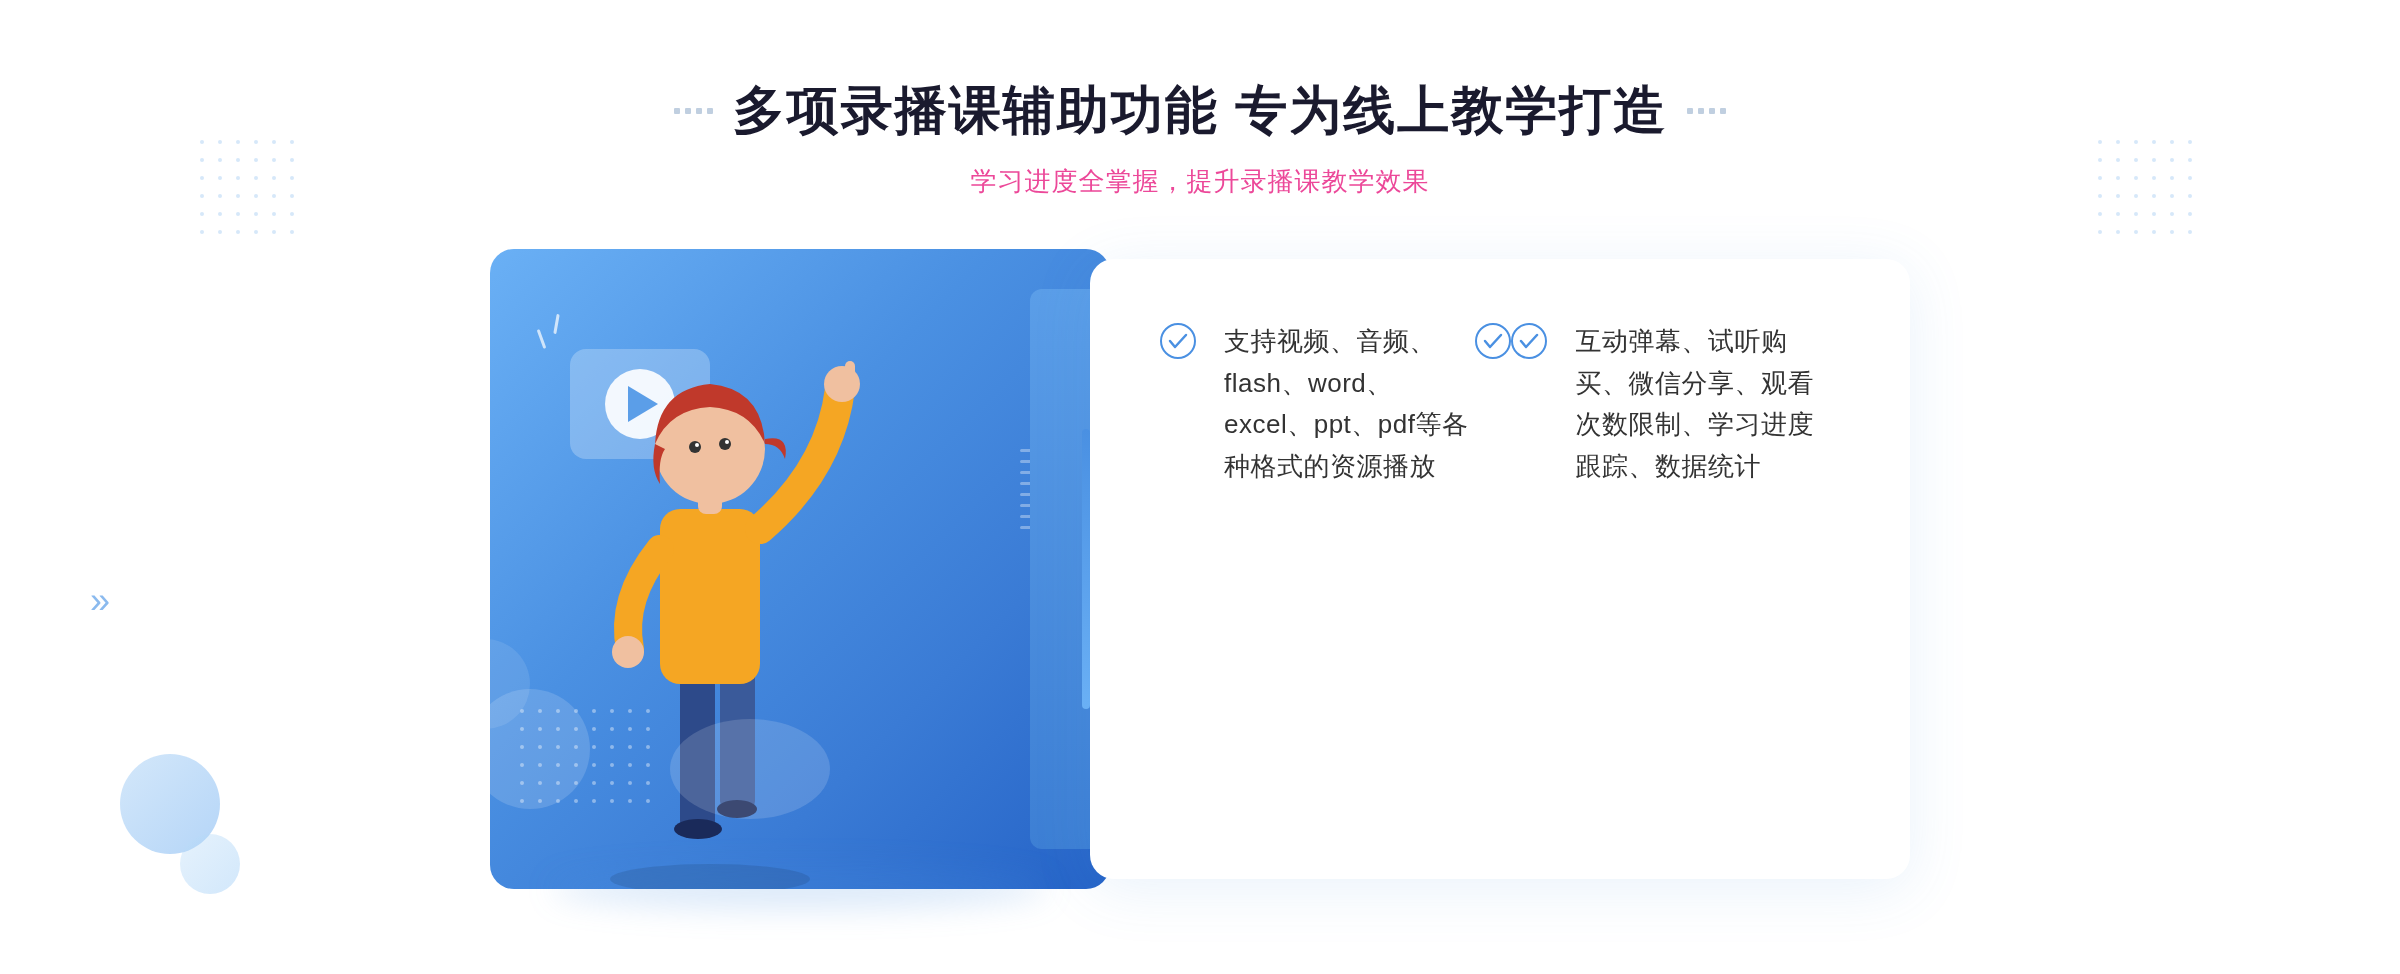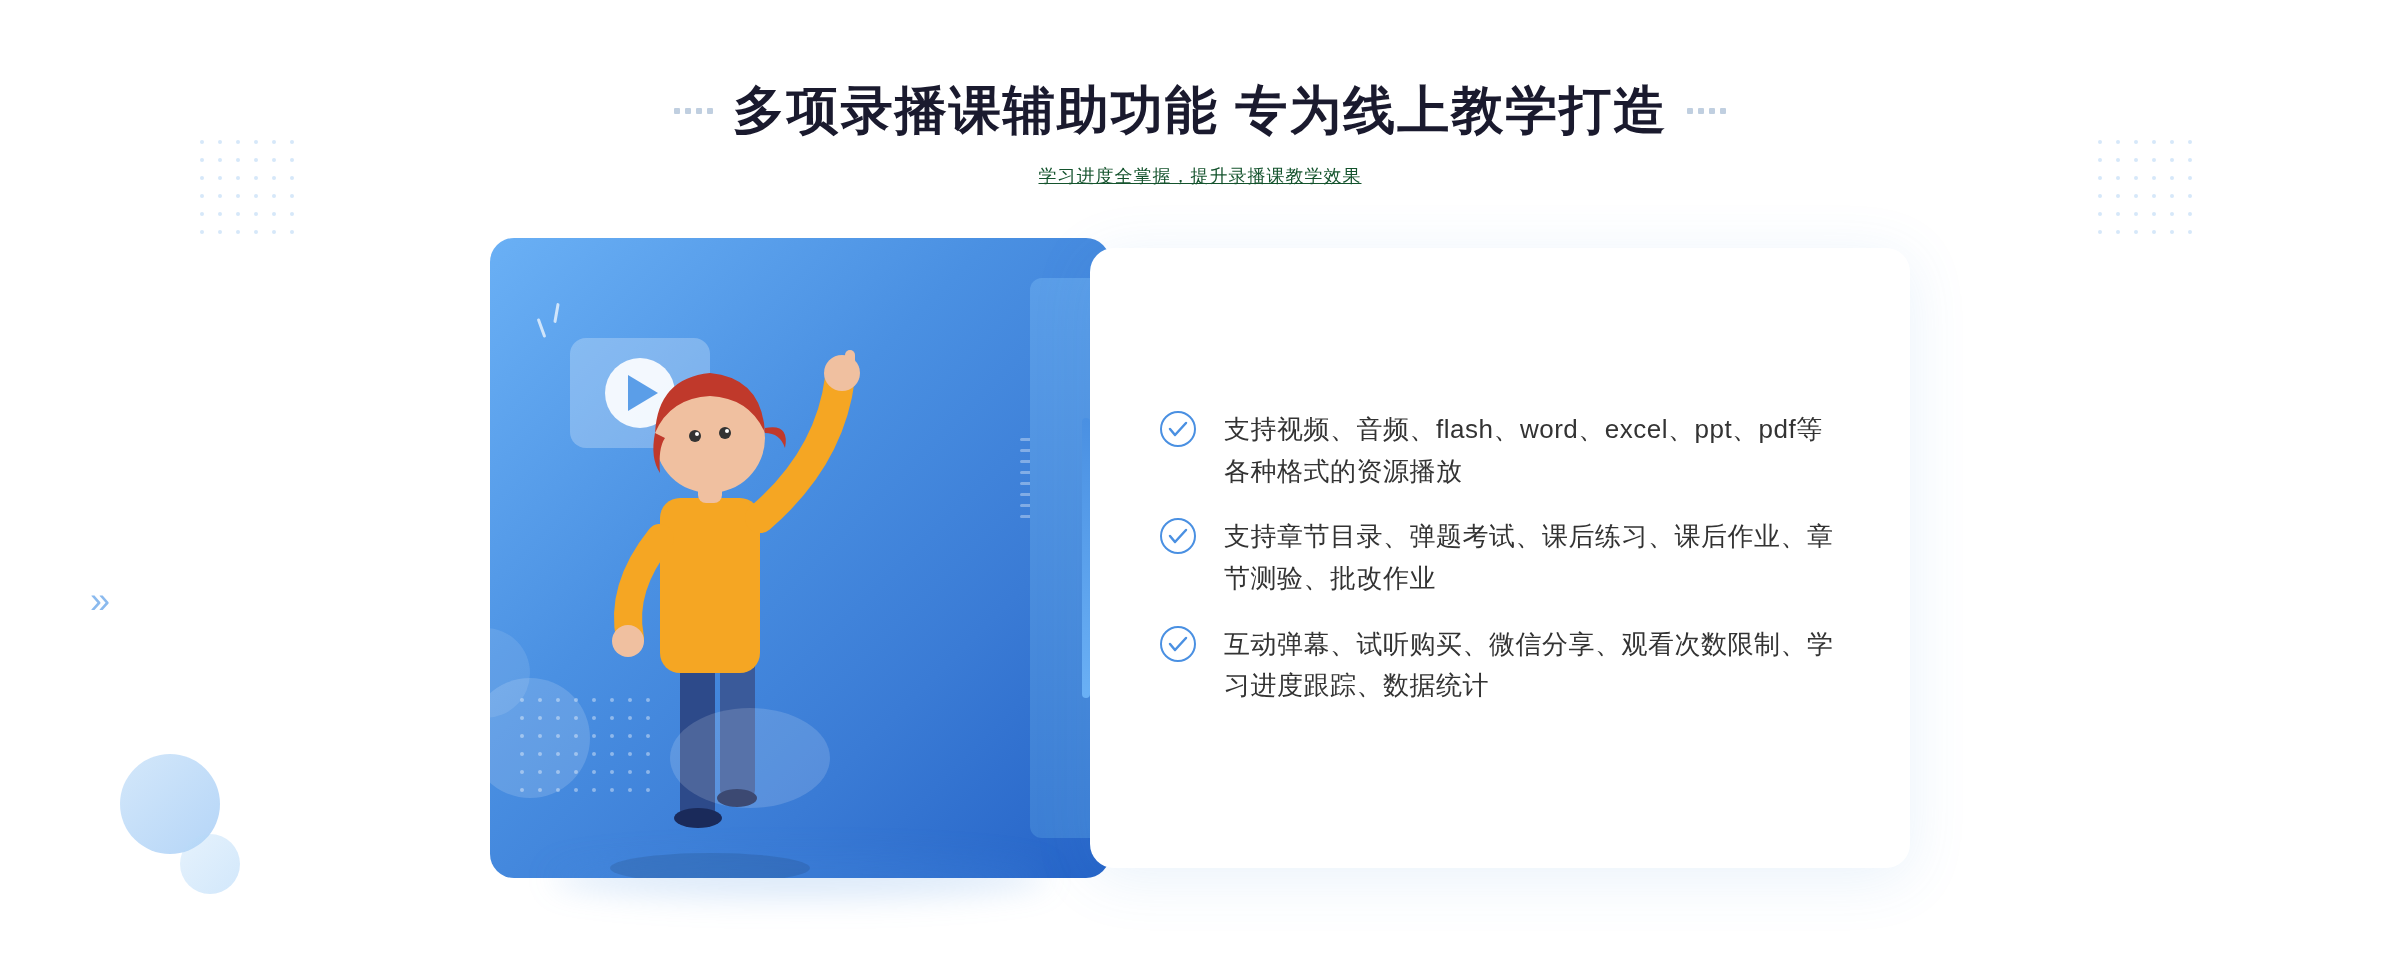--- a/index.html
+++ b/index.html
@@ -58,24 +58,23 @@
     }
 
     .main-title {
       font-size: 52px;
       font-weight: 700;
       color: #1a1a2e;
       letter-spacing: 2px;
     }
 
     .sub-title {
-      font-size: 18px;
-      color: #14532d;
+      font-size: 26px;
+      color: #ec4899;
       letter-spacing: 1px;
-      text-decoration: underline;
     }
 
     
     .content-area {
       display: flex;
       align-items: center;
       justify-content: center;
       margin-top: 50px;
       position: relative;
       z-index: 2;
@@ -234,21 +233,21 @@
       width: 820px;
       background: #fff;
       border-radius: 24px;
       box-shadow: 0 10px 60px rgba(74, 144, 226, 0.12);
       padding: 50px 70px;
       position: relative;
       z-index: 5;
       margin-left: -20px;
       height: 620px;
       display: flex;
-      flex-direction: column;
+      flex-direction: row;
       justify-content: center;
     }
 
     .feature-item {
       display: flex;
       align-items: flex-start;
       gap: 28px;
       padding: 12px 0;
     }
 
@@ -593,21 +592,20 @@
           <polyline points="10,18 15,24 26,12" fill="none" stroke="#4a90e2" stroke-width="2.5" stroke-linecap="round" stroke-linejoin="round"></polyline>
         </svg>
         <span class="feature-text">支持视频、音频、flash、word、excel、ppt、pdf等各种格式的资源播放</span>
       </div>
 
       <div class="feature-item">
         <svg class="check-icon" viewBox="0 0 36 36">
           <circle cx="18" cy="18" r="17" fill="none" stroke="#4a90e2" stroke-width="2"></circle>
           <polyline points="10,18 15,24 26,12" fill="none" stroke="#4a90e2" stroke-width="2.5" stroke-linecap="round" stroke-linejoin="round"></polyline>
         </svg>
-        <span class="feature-text">支持章节目录、弹题考试、课后练习、课后作业、章节测验、批改作业</span>
       </div>
 
 
       <div class="feature-item">
         <svg class="check-icon" viewBox="0 0 36 36">
           <circle cx="18" cy="18" r="17" fill="none" stroke="#4a90e2" stroke-width="2"></circle>
           <polyline points="10,18 15,24 26,12" fill="none" stroke="#4a90e2" stroke-width="2.5" stroke-linecap="round" stroke-linejoin="round"></polyline>
         </svg>
         <span class="feature-text">互动弹幕、试听购买、微信分享、观看次数限制、学习进度跟踪、数据统计</span>
       </div>

